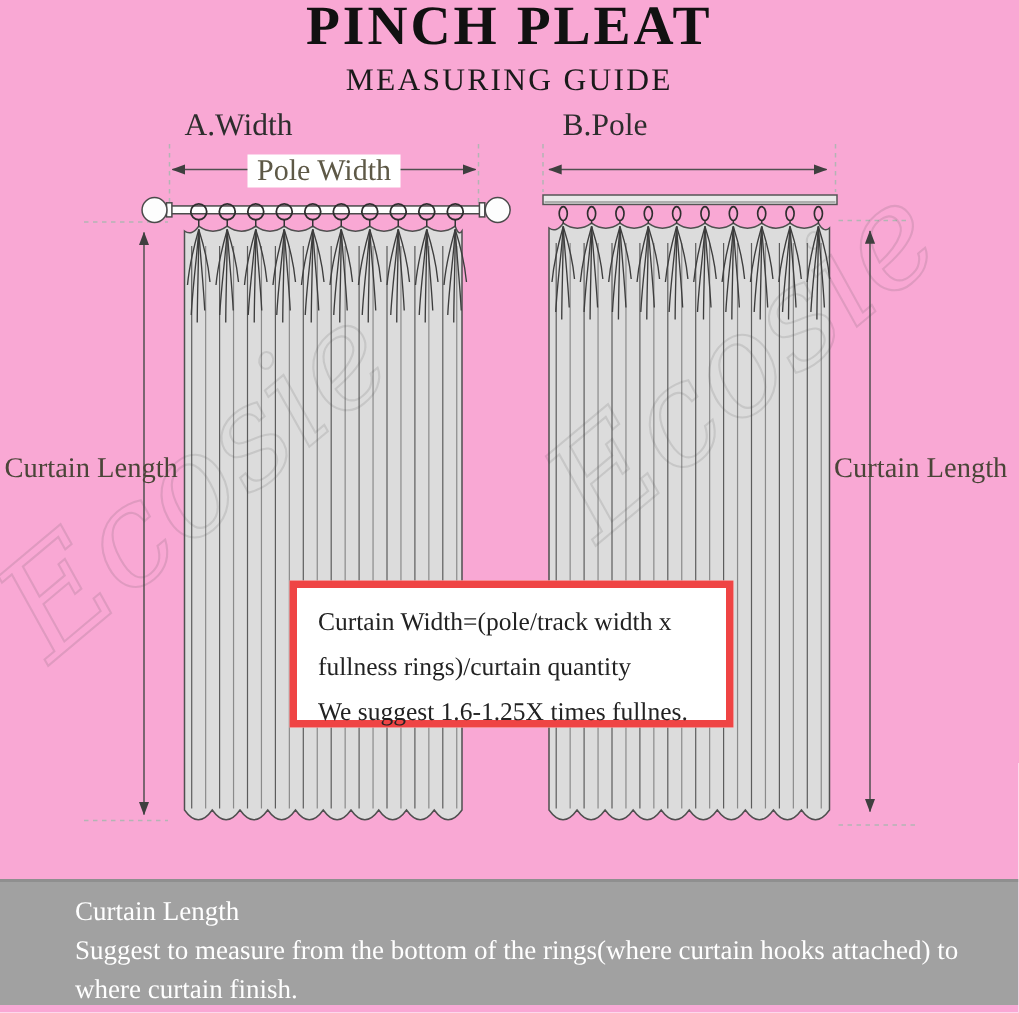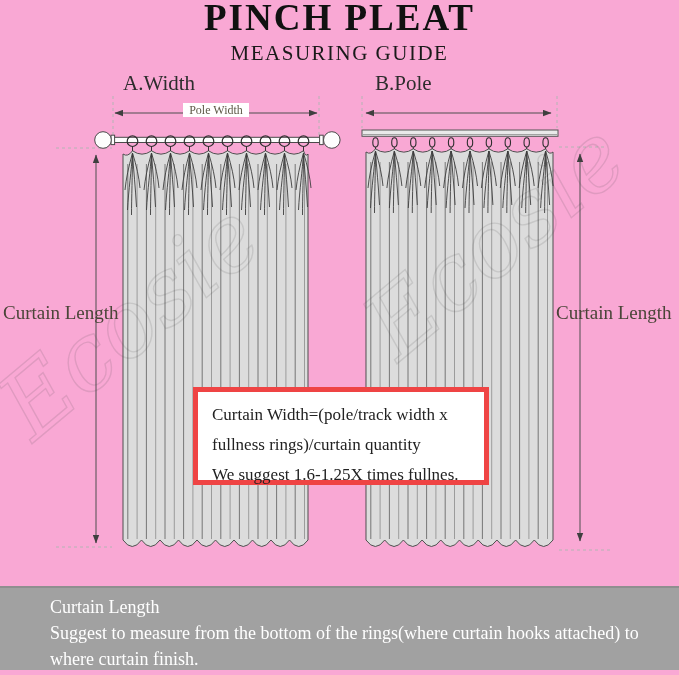--- a/index.html
+++ b/index.html
@@ -21,21 +21,21 @@
     position:absolute;top:-4px;left:0;width:679px;text-align:center;
     font-size:37px;font-weight:bold;letter-spacing:2px;color:#111111;
   }
   .subtitle{
     position:absolute;top:41px;left:0;width:679px;text-align:center;
     font-size:21px;font-weight:normal;letter-spacing:1.5px;color:#1a1a1a;
   }
   .section-label{position:absolute;font-size:21px;color:#2d2d2d;z-index:2;}
   .a-pole{left:123px;top:71px;}
   .b-track{left:375px;top:71px;}
-  .mlabel{position:absolute;top:103px;text-align:center;z-index:2;font-size:12px;color:var(--label-olive);}
+  .mlabel{position:absolute;top:103px;text-align:center;z-index:2;font-size:20px;color:var(--label-olive);}
   .mlabel span{background:#ffffff;padding:0 6px;}
   .pole-width{left:113px;width:206px;}
   .track-width{left:362px;width:196px;}
   .cl-label{position:absolute;top:302px;font-size:19px;color:var(--length-label);z-index:2;}
   .cl-left{left:3px;}
   .cl-right{left:556px;}
   svg.layer{position:absolute;left:0;top:0;z-index:1;pointer-events:none;}
   .formula-box{
     position:absolute;left:193px;top:387px;width:296px;height:98px;box-sizing:border-box;
     background:#ffffff;border:5px solid #ef4444;z-index:3;

